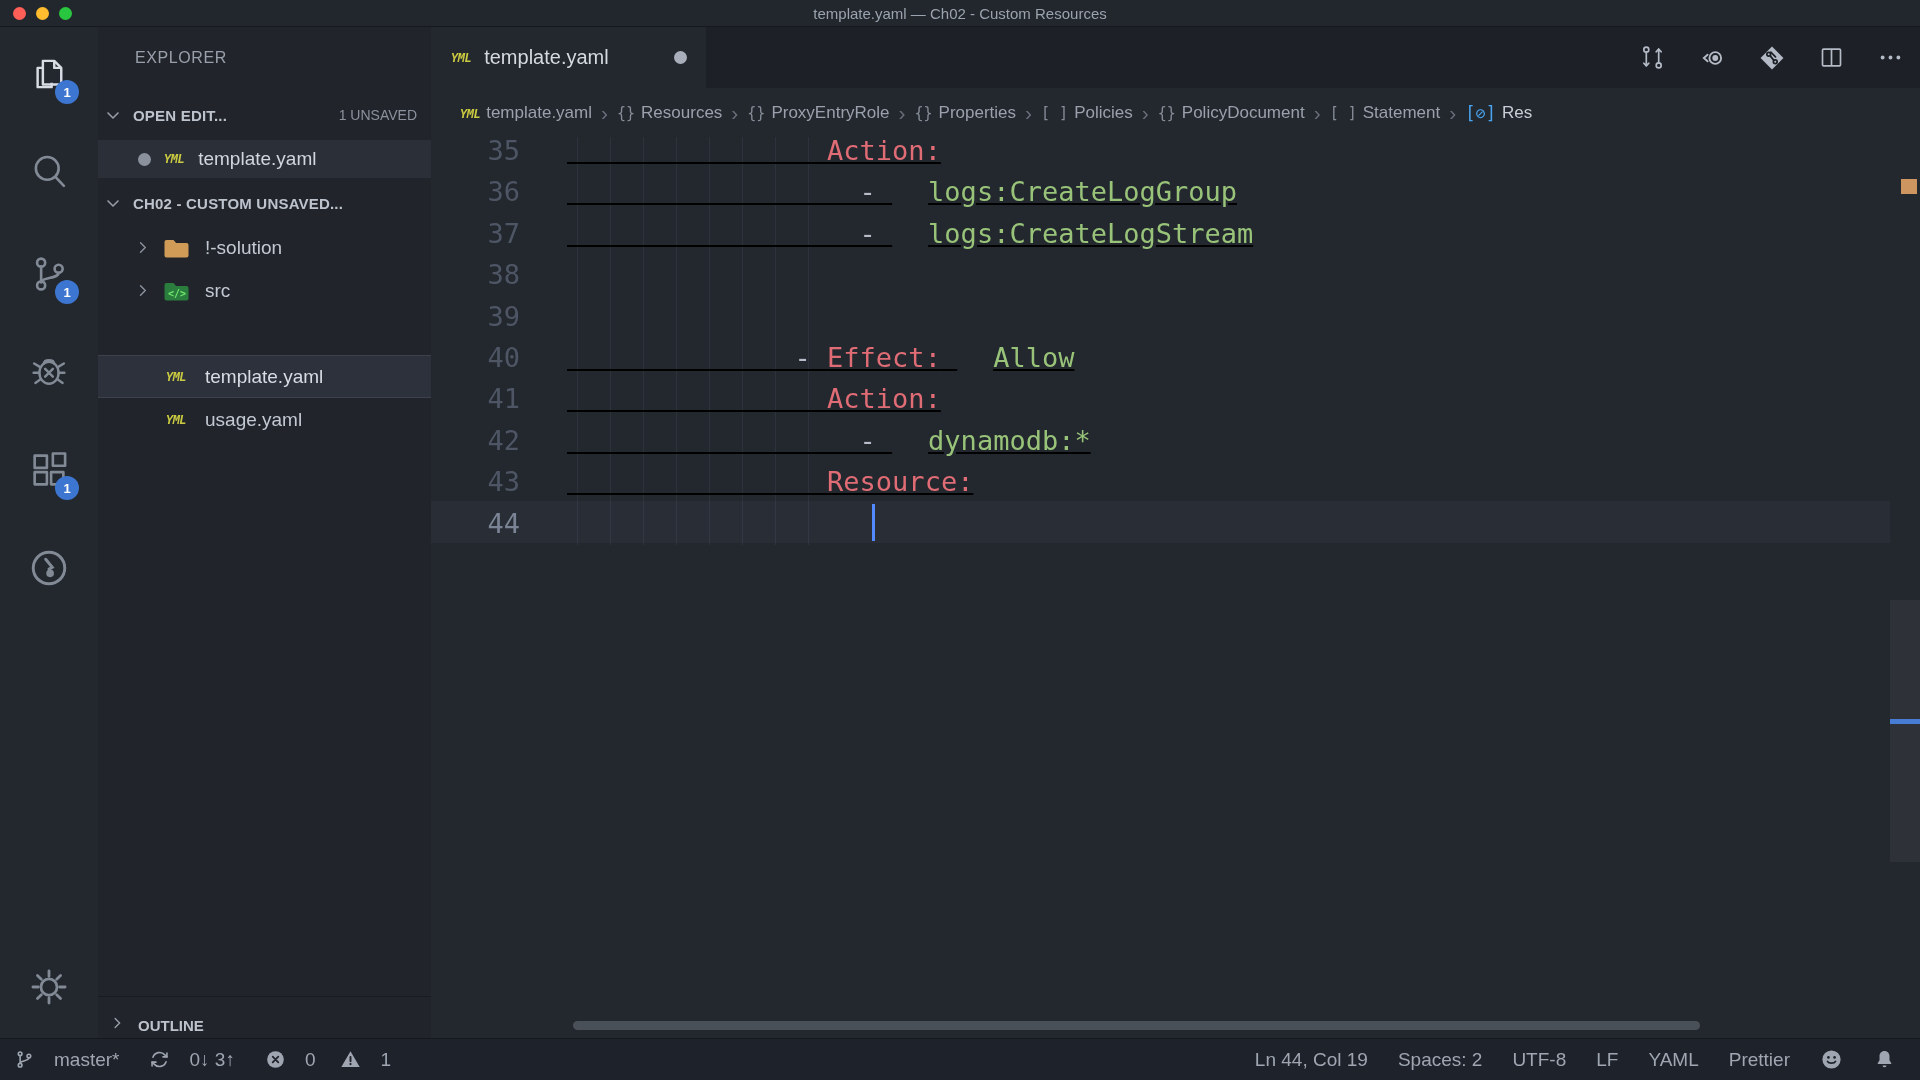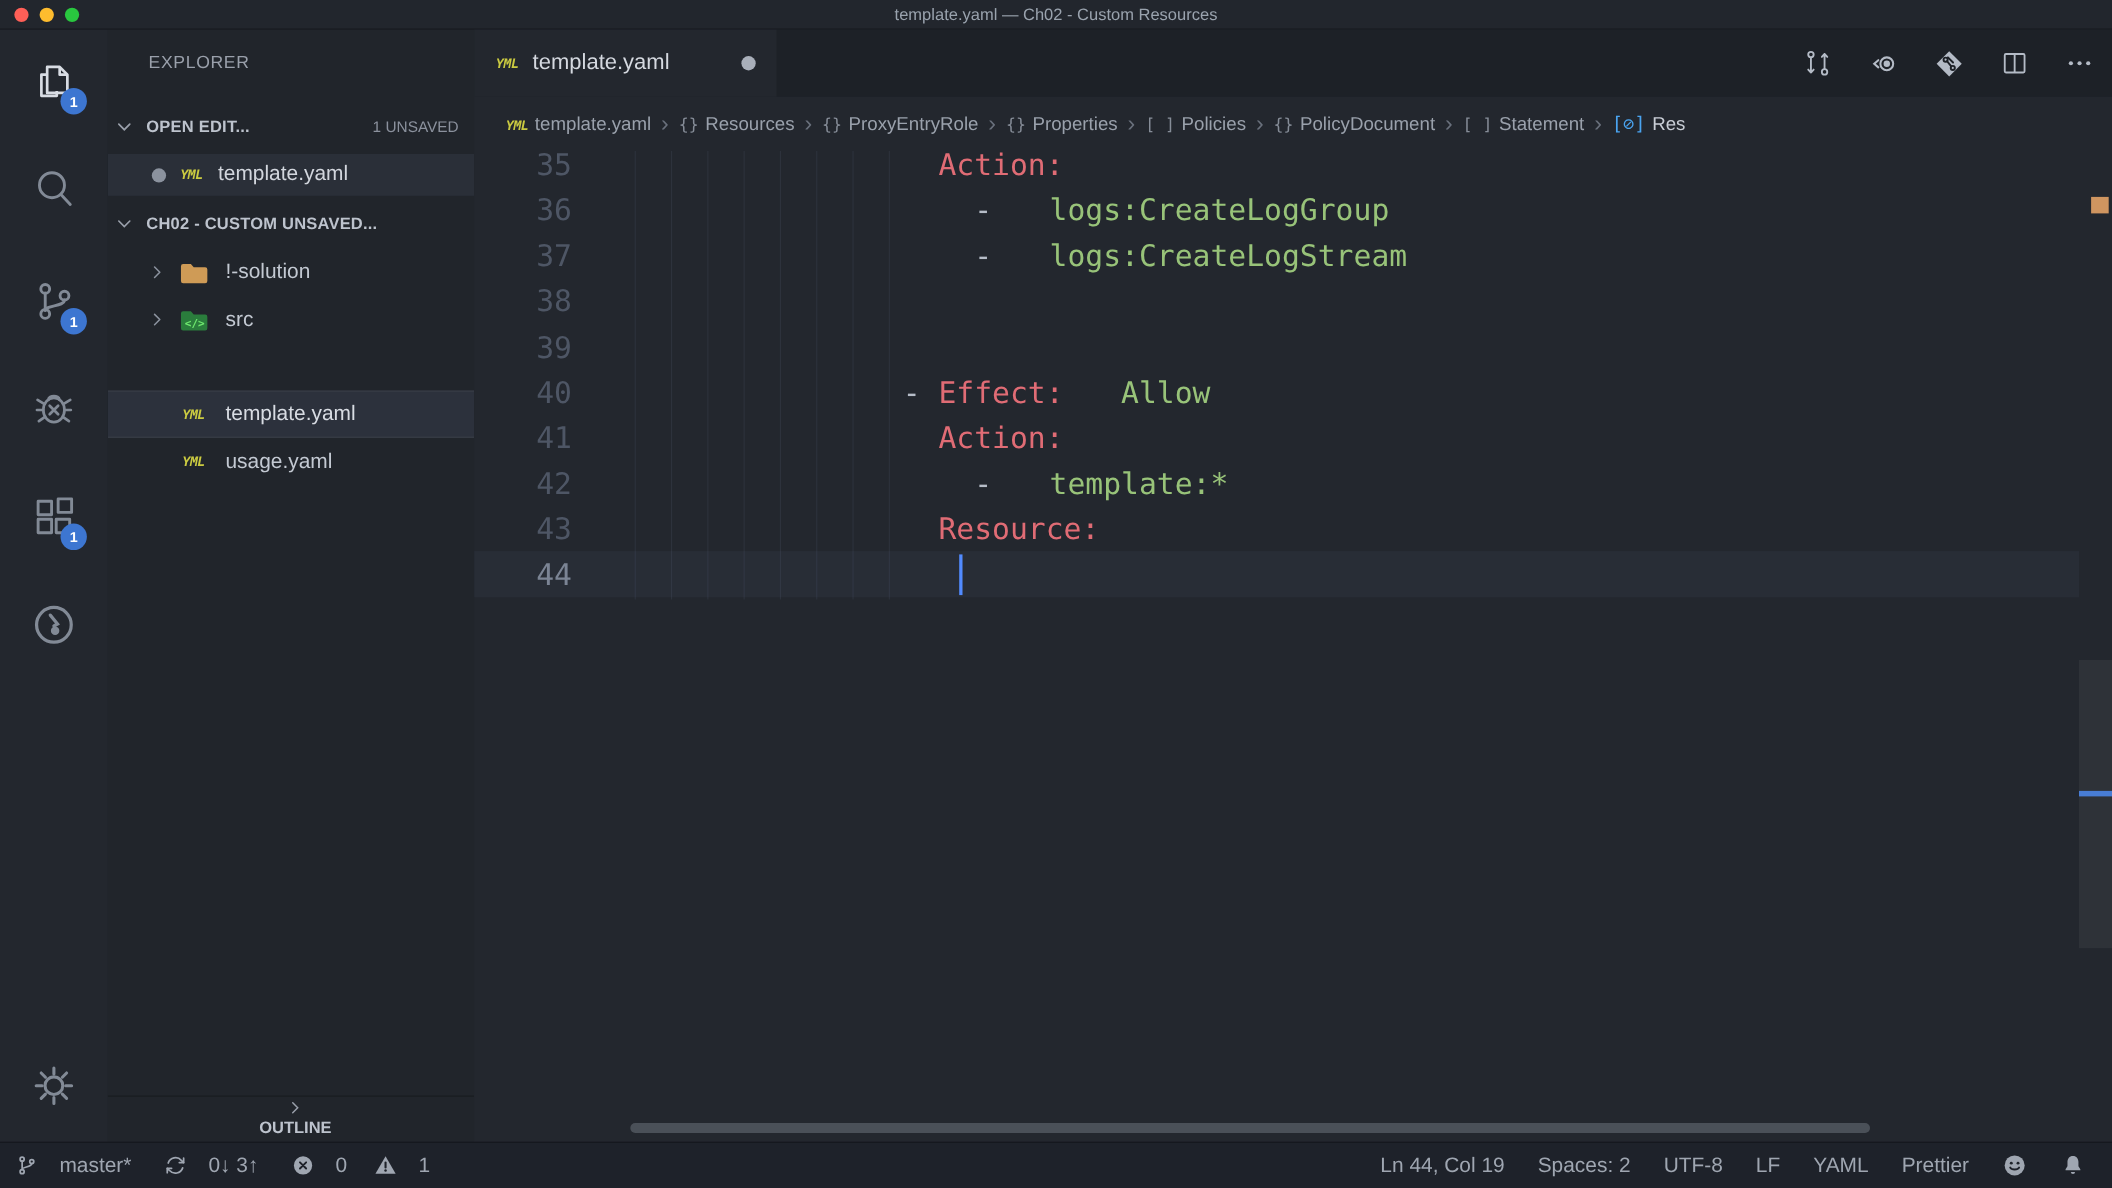--- a/index.html
+++ b/index.html
@@ -36,22 +36,22 @@
   .oe-dot { width:13px; height:13px; border-radius:50%; background:#8b929e; margin-left:40px; flex:none; }
   .oe-row .ymlbadge { margin-left:13px; }
   .oe-label { margin-left:14px; color:#d2d6dd; font-size:19px; }
   .tree { position:absolute; left:0; right:0; top:199px; height:260px; }
   .trow { position:absolute; left:0; right:0; height:43px; display:flex; align-items:center; cursor:pointer; }
   .trow.sel { background:#2c313c; border-top:1px solid rgba(255,255,255,.08); border-bottom:1px solid rgba(255,255,255,.08); }
   .tchev { width:28px; height:22px; margin-left:35px; color:#8b929e; display:flex; align-items:center; flex:none; }
   .ticon { width:30px; display:flex; align-items:center; justify-content:center; flex:none; }
   .tlabel { margin-left:14px; color:#c3c9d2; font-size:19px; white-space:nowrap; }
   .trow.sel .tlabel { color:#d8dce3; }
-  .outline-row { position:absolute; left:0; right:0; top:969px; height:38px; display:flex; align-items:center;
-                 border-top:1px solid rgba(0,0,0,.25); font-weight:bold; color:#bdc3cd; font-size:15px; cursor:pointer;flex-direction:column; }
+  .outline-row { position:absolute; left:0; right:0; top:969px; height:38px; display:flex; align-items:flex-end;
+                 border-top:1px solid rgba(0,0,0,.25); font-weight:bold; color:#bdc3cd; font-size:15px; cursor:pointer; }
   .outline-row .schev { width:22px; height:22px; margin-left:10px; color:#9aa0ab; display:flex; align-items:center; }
   .outline-row .slabel { margin-left:8px; }
 
   .ymlbadge { font-family:"DejaVu Sans Mono",monospace; font-style:italic; font-weight:bold;
               font-size:12px; color:#cbcb41; letter-spacing:-.5px; flex:none; }
 
   
   .editor { position:absolute; left:431px; top:27px; right:0; bottom:42px; background:#23272e; }
   .tabstrip { position:absolute; top:0; left:0; right:0; height:61px; background:#1d2127; }
   .tab { position:absolute; left:0; top:0; width:275px; height:61px; background:#23272e;
@@ -70,21 +70,21 @@
   .bc-item:last-child .bc-label { color:#c9ced6; }
   .bc-sep { margin:0 9px; color:#69707c; font-size:21px; flex:none; }
 
   .code-area { position:absolute; top:110px; left:0; right:0; bottom:0; overflow:hidden;
                font-family:"DejaVu Sans Mono",monospace; font-size:27px; cursor:text; }
   .guide { position:absolute; top:0; height:408px; width:1px; background:#2d323c; }
   .cur-line { position:absolute; left:0; right:30px; top:364px; height:42px; background:rgba(130,160,220,.05); }
   .cline { position:absolute; left:0; right:0; height:41.4px; line-height:41.4px; }
   .lnum { position:absolute; left:17px; width:72px; text-align:right; color:#4e5665; }
   .lnum.active { color:#7b8494; }
-  .ltext { position:absolute; left:162px; white-space:pre; }
+  .ltext { position:absolute; left:136px; white-space:pre;text-decoration:underline; }
   .tok-pln { color:#b6bdc8; } .tok-key { color:#e06c75; } .tok-str { color:#98c379;margin-left:36px; }
   .cursor { position:absolute; left:441px; top:367px; width:3px; height:37px; background:#528bff; }
   .deco-orange { position:absolute; right:3px; top:42px; width:16px; height:15px; background:#cf9560; }
   .deco-blue { position:absolute; right:0; top:582px; width:30px; height:5px; background:#3f76d3; }
   .vthumb { position:absolute; right:0; top:463px; width:30px; height:262px; background:rgba(255,255,255,.05); cursor:pointer; }
   .hthumb { position:absolute; left:142px; top:884px; width:1127px; height:9px; border-radius:5px;
             background:rgba(140,147,158,.38); cursor:pointer; }
 
   
   .statusbar { position:absolute; left:0; right:0; bottom:0; height:42px; background:#1e222a;
@@ -372,21 +372,21 @@
         <div class="cline" style="top: 200px;">
           <span class="lnum">40</span>
           <span class="ltext"><span class="tok-pln">              - </span><span class="tok-key">Effect:</span><span class="tok-pln"> </span><span class="tok-str">Allow</span></span>
         </div>
         <div class="cline" style="top: 241.4px;">
           <span class="lnum">41</span>
           <span class="ltext"><span class="tok-pln">                </span><span class="tok-key">Action:</span></span>
         </div>
         <div class="cline" style="top: 282.8px;">
           <span class="lnum">42</span>
-          <span class="ltext"><span class="tok-pln">                  - </span><span class="tok-str">template:*</span></span>
+          <span class="ltext"><span class="tok-pln">                  - </span><span class="tok-str">dynamodb:*</span></span>
         </div>
         <div class="cline" style="top: 324.2px;">
           <span class="lnum">43</span>
           <span class="ltext"><span class="tok-pln">                </span><span class="tok-key">Resource:</span></span>
         </div>
         <div class="cline" style="top: 365.6px;">
           <span class="lnum active">44</span>
           <span class="ltext"></span>
         </div>
       </div>

